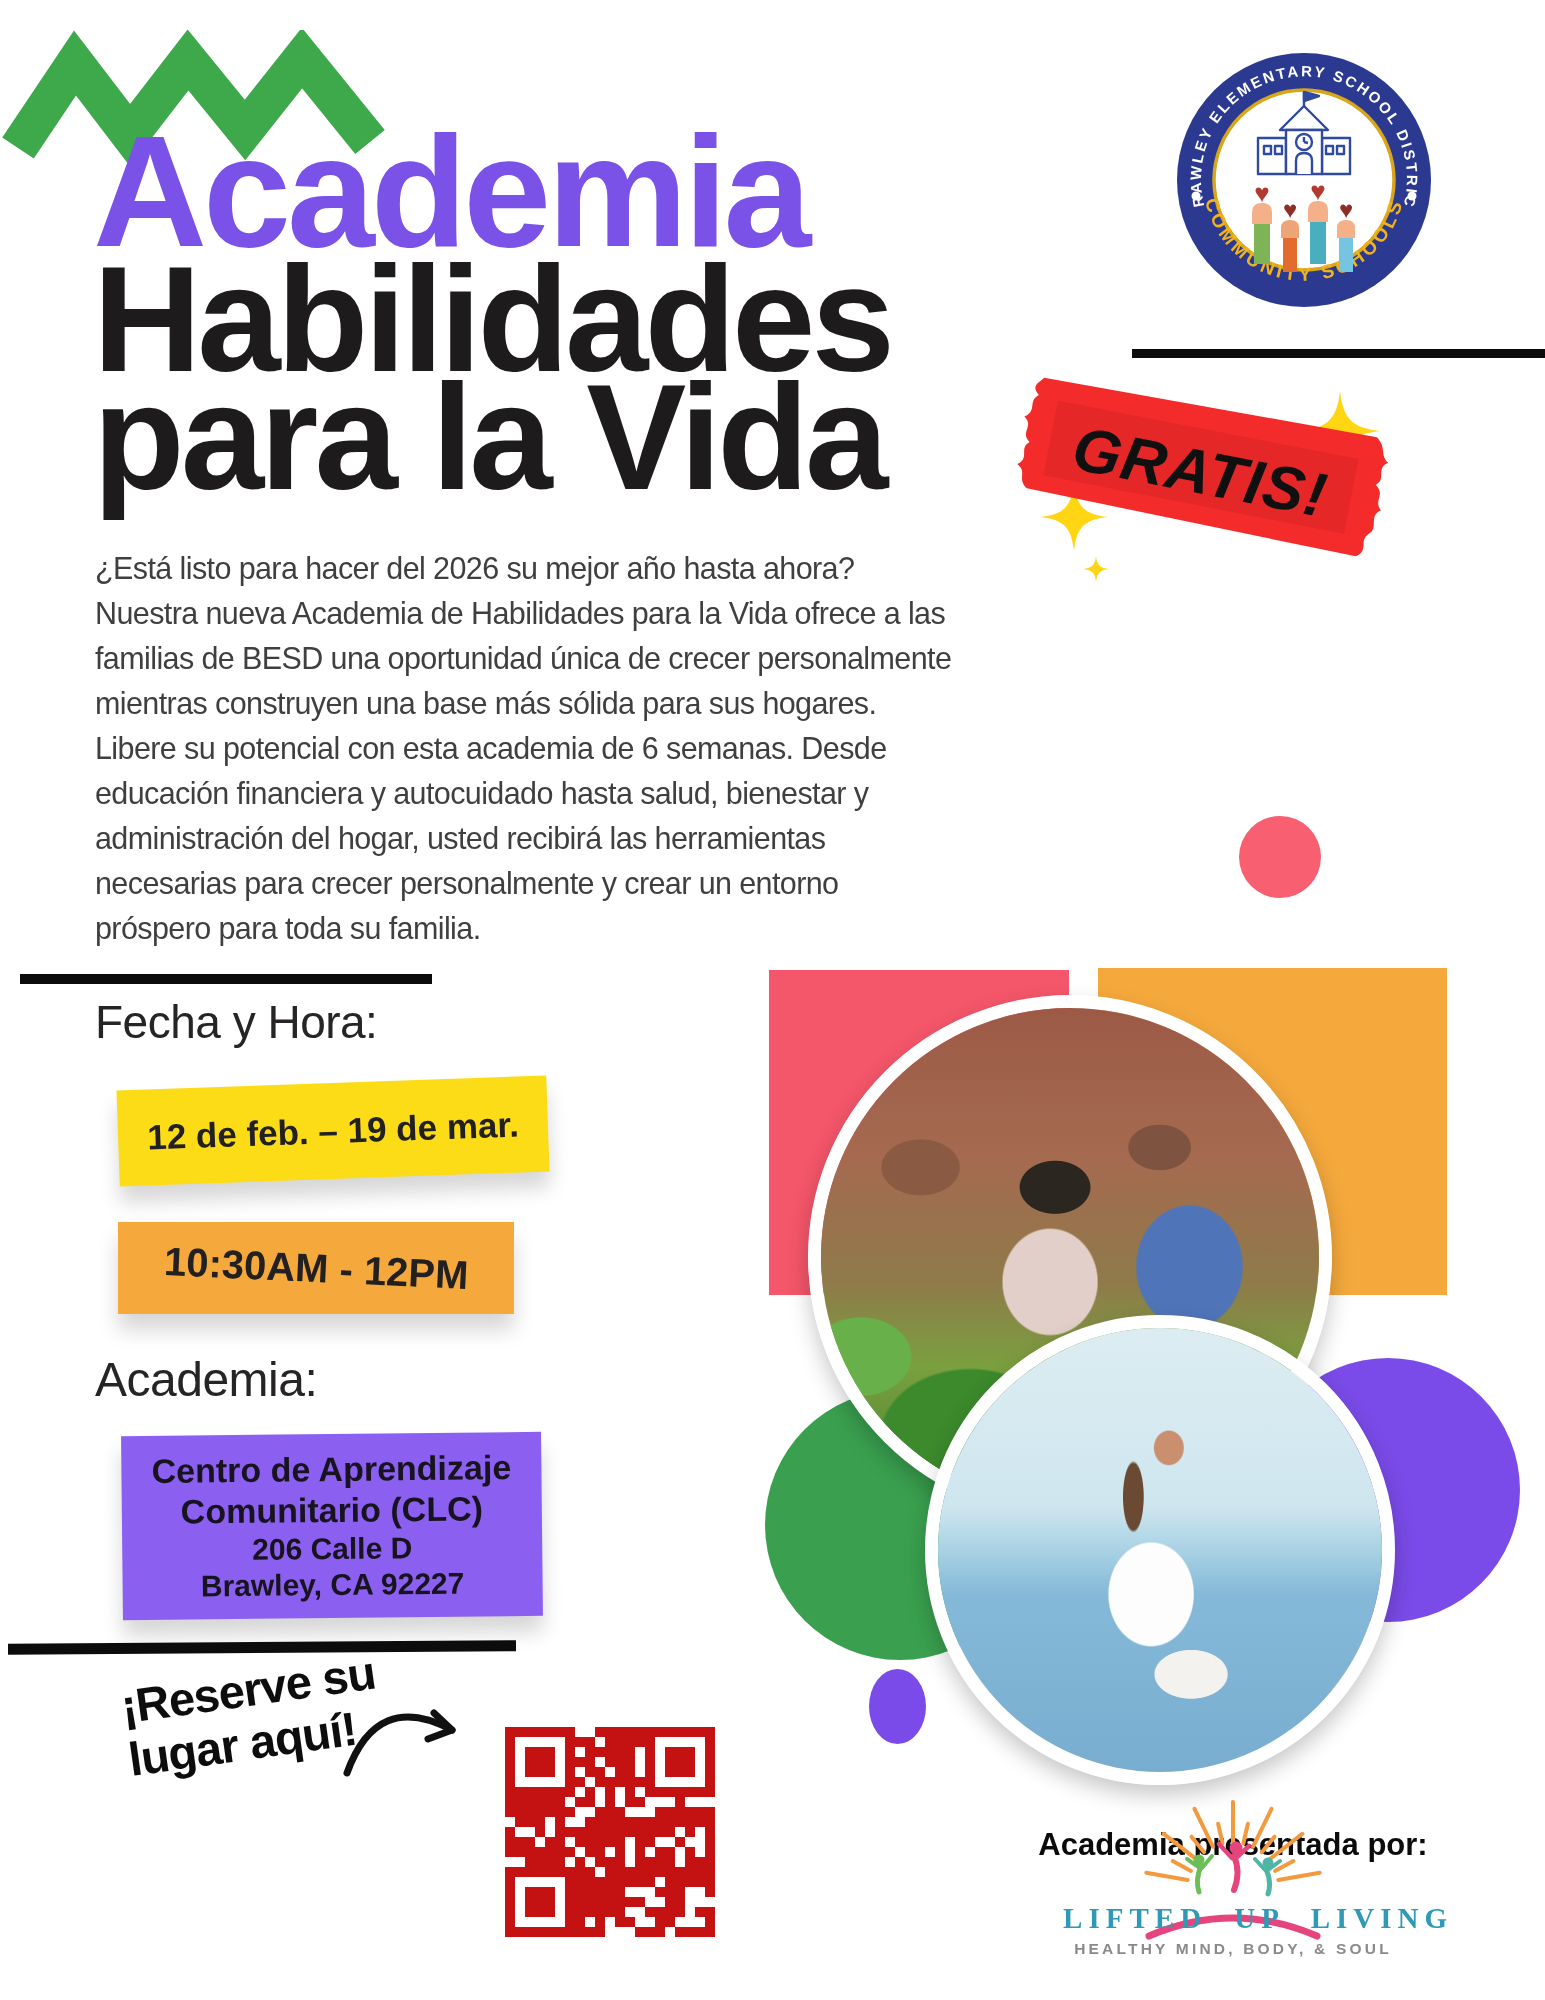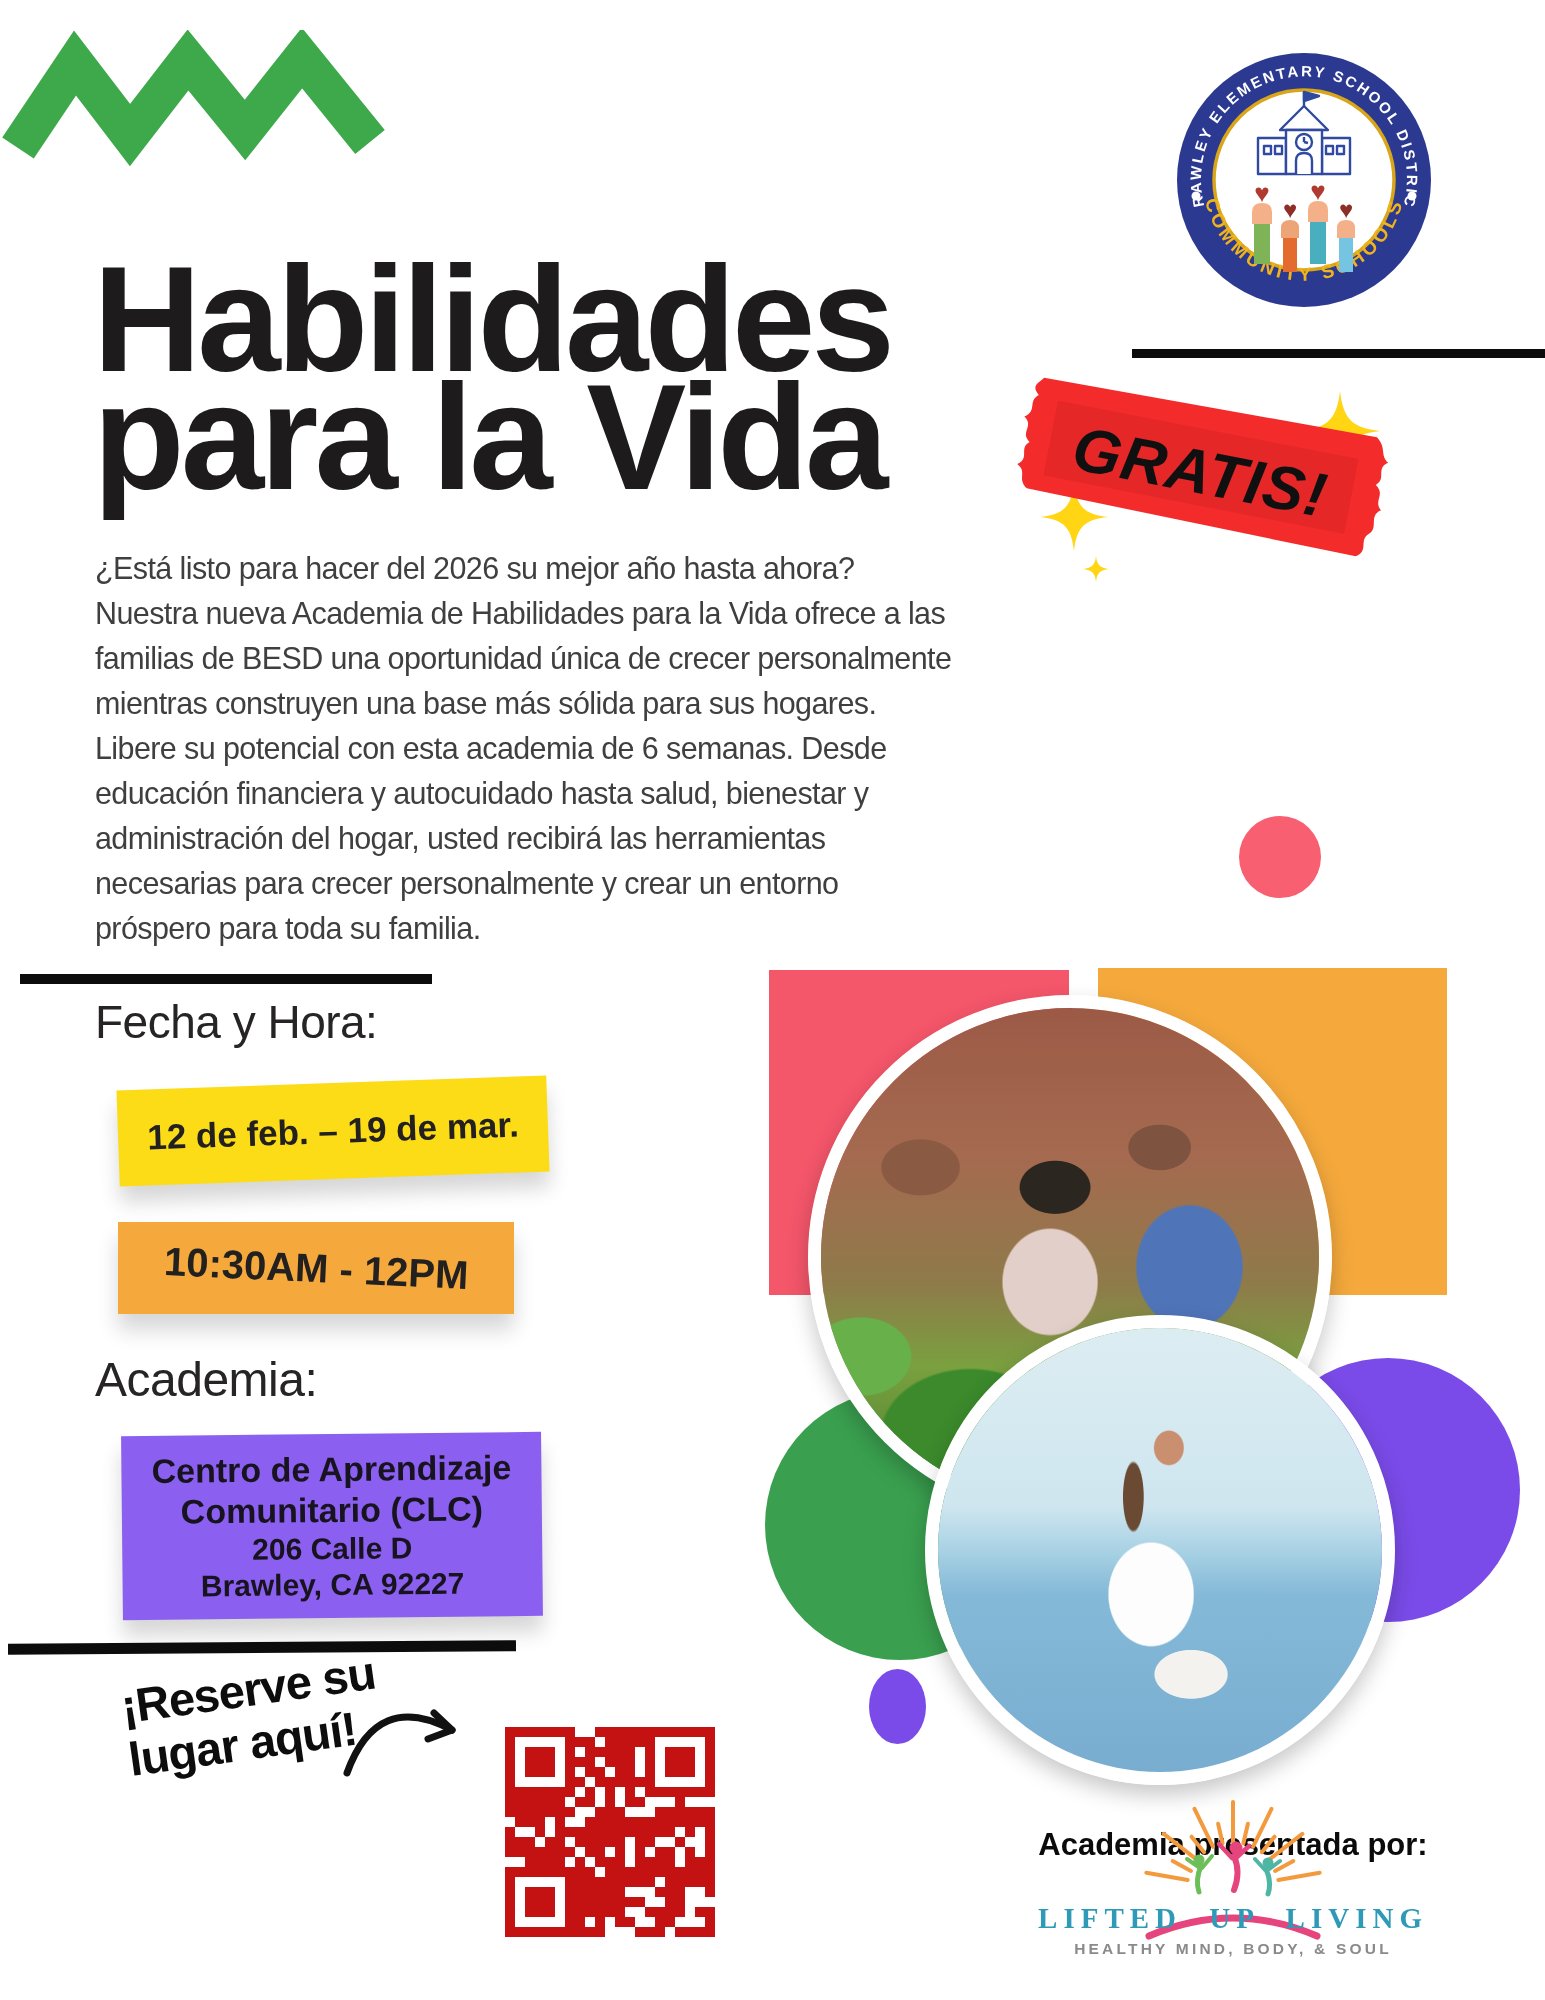--- a/index.html
+++ b/index.html
@@ -69,37 +69,38 @@
   #photo-lake .fill{background:
      radial-gradient(26px 30px at 52% 27%, #c98f6f 0 55%, transparent 60%),
      radial-gradient(18px 60px at 44% 38%, #6b4a34 0 55%, transparent 60%),
      radial-gradient(70px 85px at 48% 60%, #fdfdfd 0 60%, transparent 62%),
      radial-gradient(60px 40px at 57% 78%, #f4f2ee 0 60%, transparent 62%),
      linear-gradient(180deg,#dcedf2 0%,#cfe6ef 40%,#a9d2e4 50%,#84b9d8 60%,#79add0 100%);}
 
   
   .presented{position:absolute;left:1033px;top:1827px;width:400px;text-align:center;
              font-size:31px;font-weight:bold;color:#0b0b0b;}
-  .partner-name{position:absolute;left:1013px;top:1902px;width:440px;text-align:center;
+  .partner-name{position:absolute;left:1013px;top:1902px;width:440px;text-align:right;
       font-family:"Liberation Serif",serif;font-weight:bold;font-size:29px;letter-spacing:6px;
       word-spacing:14px;color:#2e9ab8;white-space:nowrap;}
   .partner-tag{position:absolute;left:1033px;top:1940px;width:400px;text-align:center;
       font-size:15.5px;font-weight:bold;letter-spacing:3.2px;color:#8a8a8a;white-space:nowrap;}
 
   svg text{font-family:"Liberation Sans",sans-serif;}
 </style>
 </head>
 <body>
 
 <div class="flyer">
 
   <svg class="abs" style="left:0;top:30px;width:400px;height:140px;" viewBox="0 0 400 140">
     <polyline points="18,118 75,33 130,105 188,30 245,100 302,28 370,112" fill="none" stroke="#3ea94b" stroke-width="38" stroke-linecap="butt" stroke-linejoin="miter"></polyline>
   </svg>
 
+  <div class="title-line" id="title1">Academia</div>
   <div class="title-line" id="title2">Habilidades</div>
   <div class="title-line" id="title3">para la Vida</div>
 
   <svg class="abs" style="left:1174px;top:50px;width:260px;height:260px;" viewBox="-130 -130 260 260">
     <circle r="127" fill="#2b3990"></circle>
     <circle r="90" fill="#ffffff" stroke="#d9a61a" stroke-width="3.5"></circle>
     <defs>
       <path id="sealTop" d="M -100,24 A 103,103 0 1 1 100,24" fill="none"></path>
       <path id="sealBottom" d="M -97,28 A 101,101 0 0 0 97,28" fill="none"></path>
     </defs>

